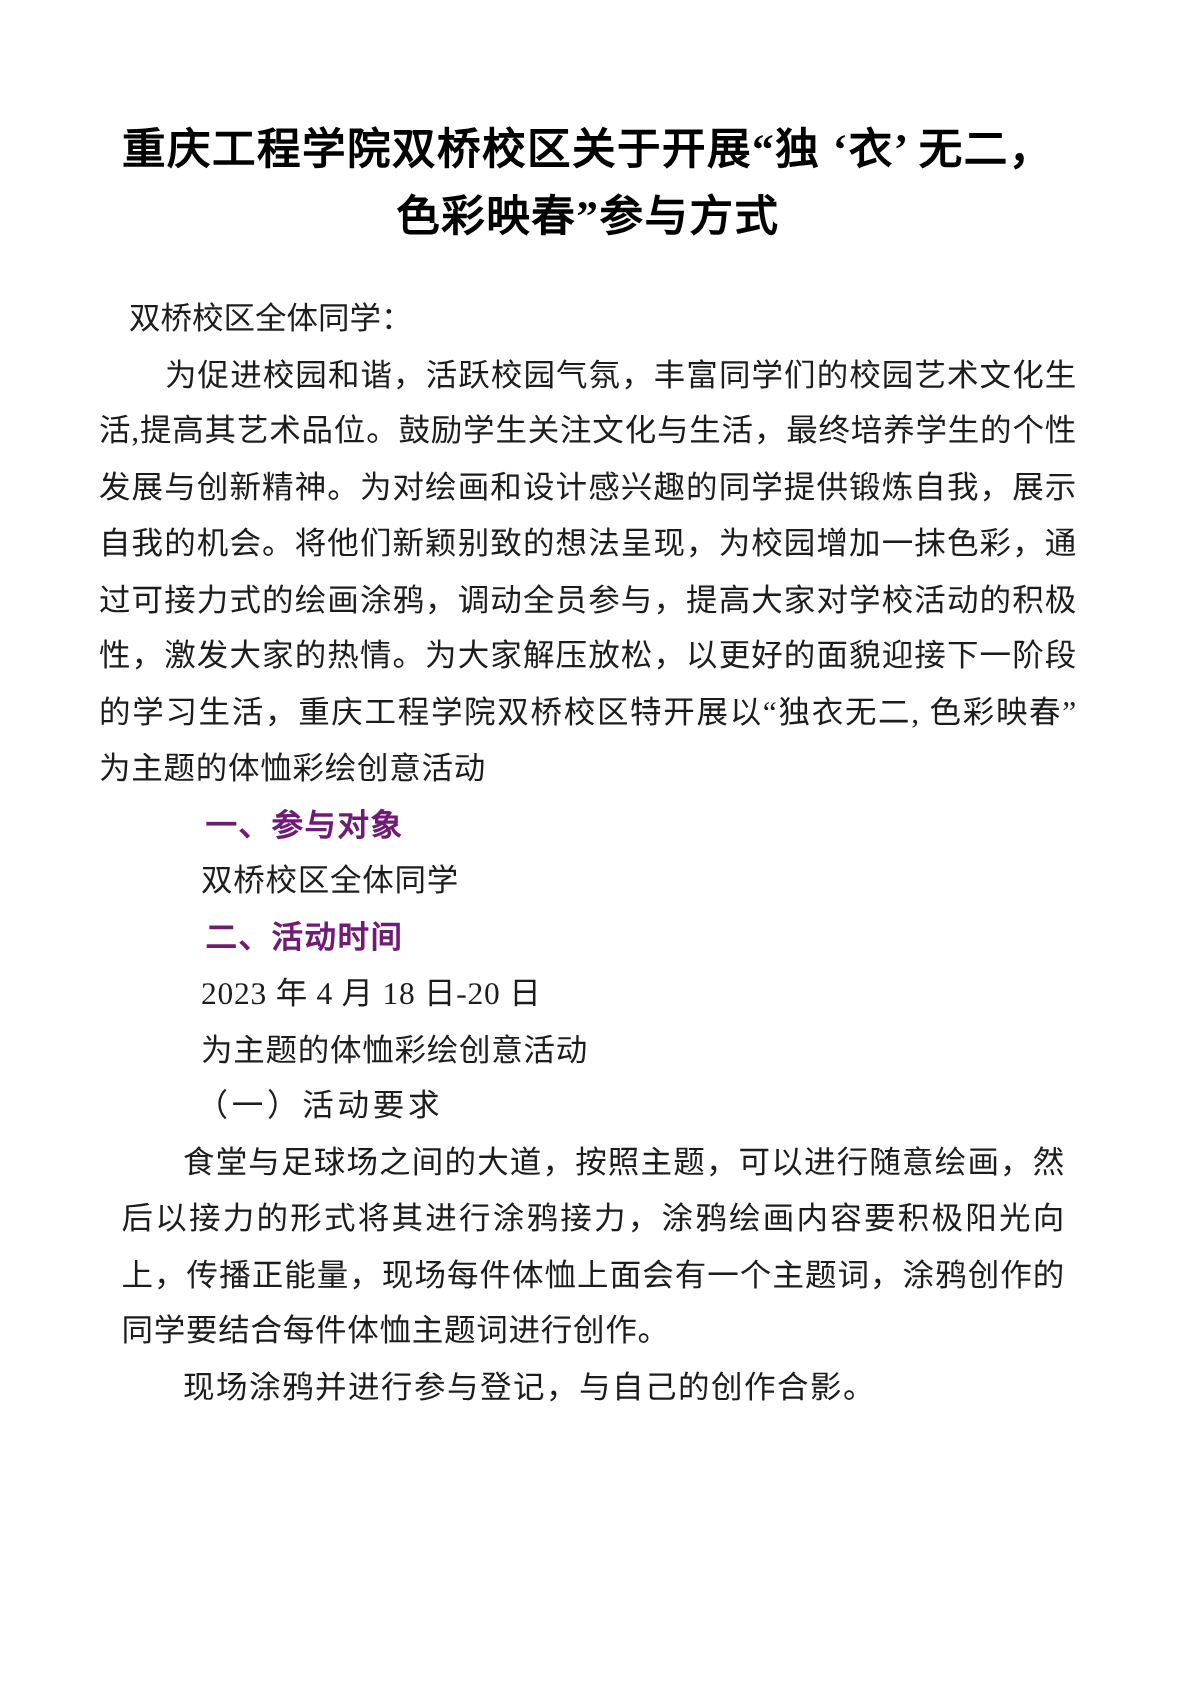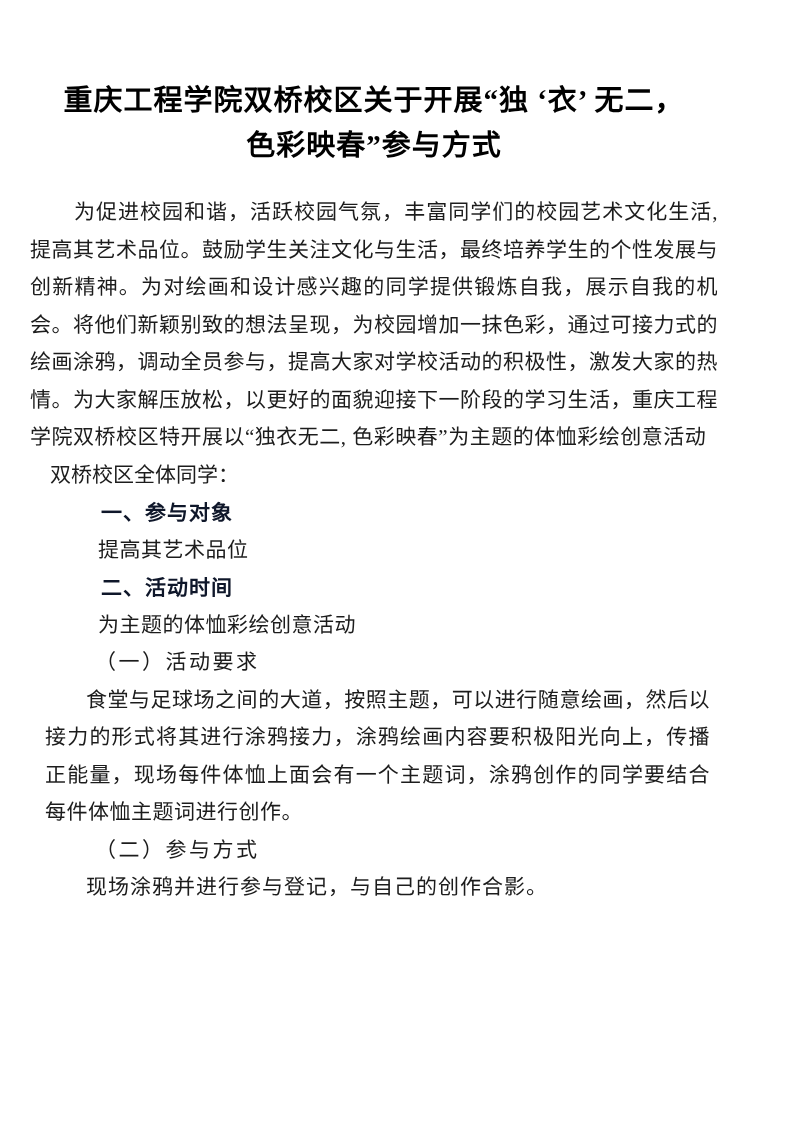--- a/index.html
+++ b/index.html
@@ -10,21 +10,21 @@
     background: #ffffff;
   }
   .page {
     position: relative;
     width: 793px;
     height: 1122px;
     margin: 0 auto;
     background: #ffffff;
     color: #1c1c1c;
     font-family: "Liberation Serif", "DejaVu Serif", serif;
-    padding: 78px 75px 0 30px;
+    padding: 78px 75px 0 66px;
     overflow: hidden;
   }
   .doc-title {
     margin: 0 0 26px 0;
     color: #000000;
     font-size: 29px;
     font-weight: 700;
     line-height: 45px;
     text-align: center;
     letter-spacing: 1px;
@@ -42,21 +42,21 @@
     margin: 0;
     text-indent: 44px;
     text-align: justify;
     letter-spacing: 0.5px;
   }
   .section-heading {
     margin: 0 0 0 71px;
     font-size: 21px;
     line-height: 37.5px;
     font-weight: 700;
-    color: #0f172a;
+    color: #701a75;
     font-family: "Liberation Sans", "DejaVu Sans", sans-serif;
     letter-spacing: 1px;
   }
   .section-content {
     margin: 0 0 0 68px;
     letter-spacing: 0.5px;
   }
   .sub-heading {
     margin: 0 0 0 65px;
     font-weight: 400;
@@ -76,31 +76,31 @@
 </head>
 <body>
 
 <div class="page">
 
   <h1 class="doc-title">
     <span class="title-line">重庆工程学院双桥校区关于开展“独 ‘衣’ 无二，</span>
     <span class="title-line">色彩映春”参与方式</span>
   </h1>
 
+  <p class="body-text salutation">双桥校区全体同学：</p>
+
   <p class="body-text intro-para">为促进校园和谐，活跃校园气氛，丰富同学们的校园艺术文化生活,提高其艺术品位。鼓励学生关注文化与生活，最终培养学生的个性发展与创新精神。为对绘画和设计感兴趣的同学提供锻炼自我，展示自我的机会。将他们新颖别致的想法呈现，为校园增加一抹色彩，通过可接力式的绘画涂鸦，调动全员参与，提高大家对学校活动的积极性，激发大家的热情。为大家解压放松，以更好的面貌迎接下一阶段的学习生活，重庆工程学院双桥校区特开展以“独衣无二, 色彩映春”为主题的体恤彩绘创意活动</p>
 
-  <p class="body-text salutation">双桥校区全体同学：</p>
-
   <h2 class="section-heading">一、参与对象</h2>
-  <p class="body-text section-content">提高其艺术品位</p>
+  <p class="body-text section-content">双桥校区全体同学</p>
 
   <h2 class="section-heading">二、活动时间</h2>
+  <p class="body-text section-content">2023 年 4 月 18 日-20 日</p>
 
   <p class="body-text section-content">为主题的体恤彩绘创意活动</p>
 
 
   <h3 class="body-text sub-heading">（一）活动要求</h3>
   <p class="body-text sub-para">食堂与足球场之间的大道，按照主题，可以进行随意绘画，然后以接力的形式将其进行涂鸦接力，涂鸦绘画内容要积极阳光向上，传播正能量，现场每件体恤上面会有一个主题词，涂鸦创作的同学要结合每件体恤主题词进行创作。</p>
 
-  <h3 class="body-text sub-heading">（二）参与方式</h3>
   <p class="body-text sub-final">现场涂鸦并进行参与登记，与自己的创作合影。</p>
 
 </div>
 
 </body></html>

